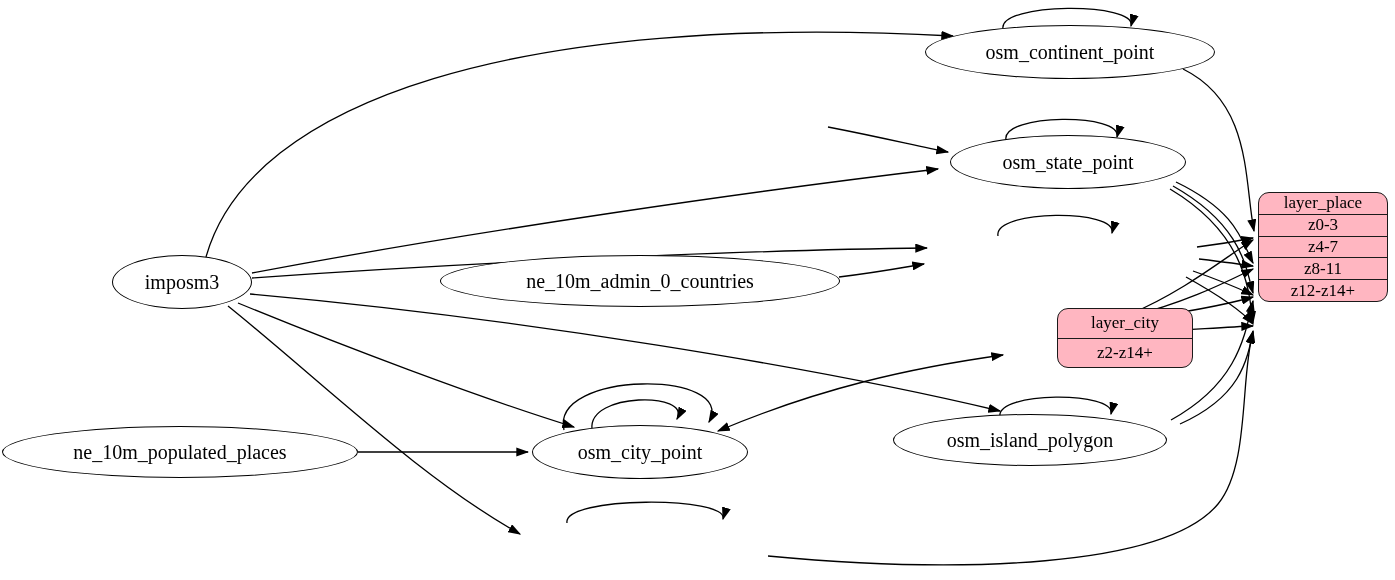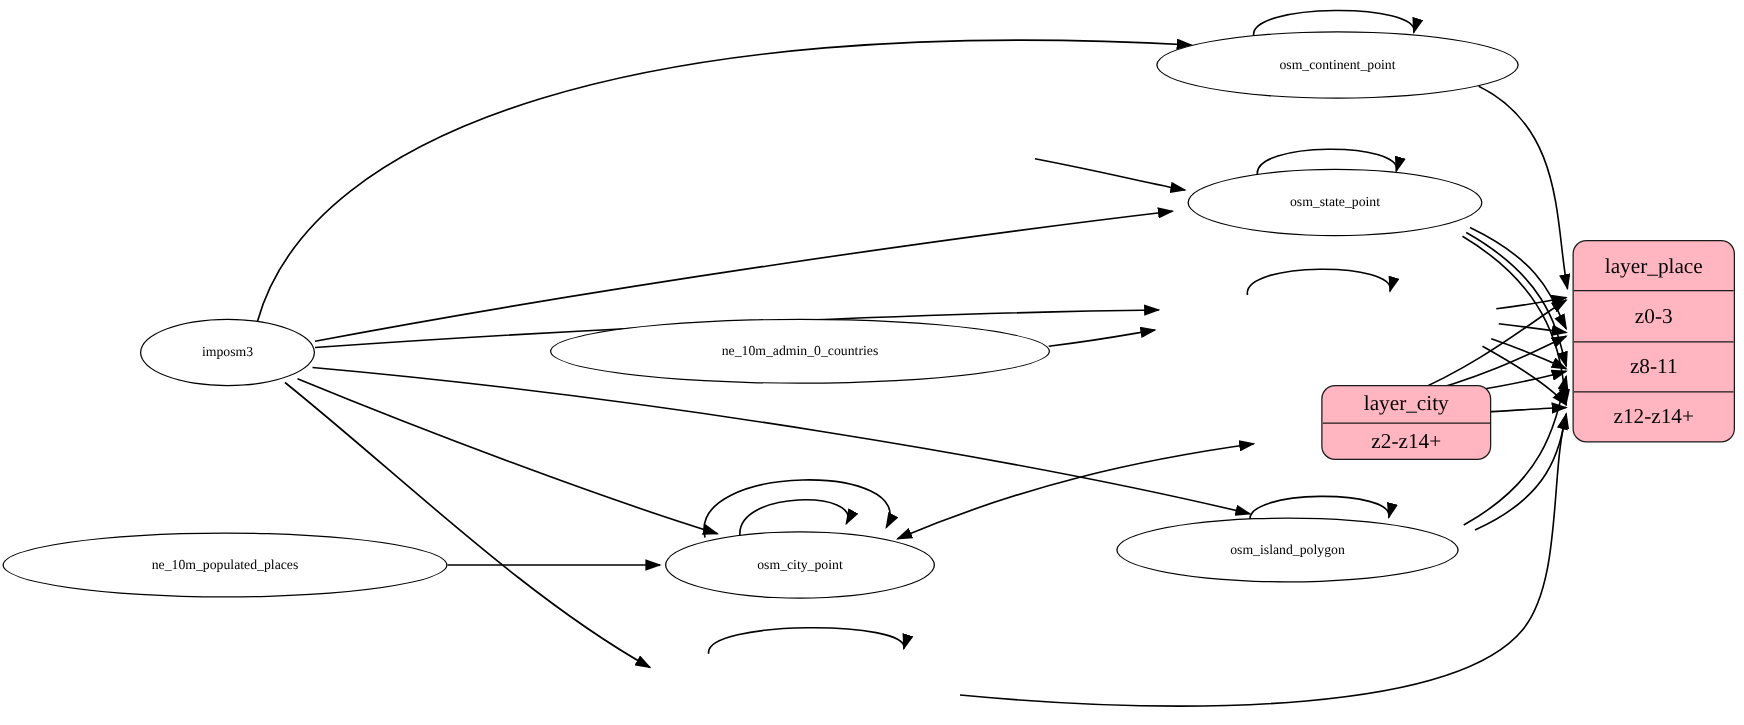--- a/index.html
+++ b/index.html
@@ -1,20 +1,20 @@
 <!DOCTYPE html>
 <html><head>
 <meta charset="utf-8">
 <style>
   html,body{margin:0;padding:0;background:#ffffff;}
   #canvas{position:relative;width:1395px;height:580px;background:#ffffff;overflow:hidden;
           font-family:"Liberation Serif", serif;color:#000;}
   #edges{position:absolute;left:0;top:0;width:1395px;height:580px;}
   .ell{position:absolute;border:1.4px solid #000;border-radius:50%;background:#fff;
-       display:flex;align-items:center;justify-content:center;font-size:11px;
+       display:flex;align-items:center;justify-content:center;font-size:20px;
        white-space:nowrap;box-sizing:border-box;}
   .rec{position:absolute;border:1.6px solid #1a1a1a;border-radius:11px;background:#ffb6c1;
        box-sizing:border-box;overflow:hidden;display:flex;flex-direction:column;}
   .rec-row{flex:1;display:flex;align-items:center;justify-content:center;font-size:17px;
        border-top:1.4px solid #1a1a1a;box-sizing:border-box;}
   .rec-row:first-child{border-top:none;}
 </style>
 </head>
 <body>
 
@@ -95,20 +95,21 @@
   <div class="ell" style="left:893px;top:414px;width:274px;height:52px;">
     <span>osm_island_polygon</span>
   </div>
 
 
   <div class="rec" style="left:1057px;top:308px;width:136px;height:60px;">
     <div class="rec-row">layer_city</div>
     <div class="rec-row">z2-z14+</div>
   </div>
 
-  <div class="rec" style="left:1258px;top:192px;width:130px;height:162px;">
+  <div class="rec" style="left:1258px;top:192px;width:130px;height:110px;">
     <div class="rec-row">layer_place</div>
     <div class="rec-row">z0-3</div>
+    <div class="rec-row">z4-7</div>
     <div class="rec-row">z8-11</div>
     <div class="rec-row">z12-z14+</div>
   </div>
 
 </div>
 
 </body></html>

